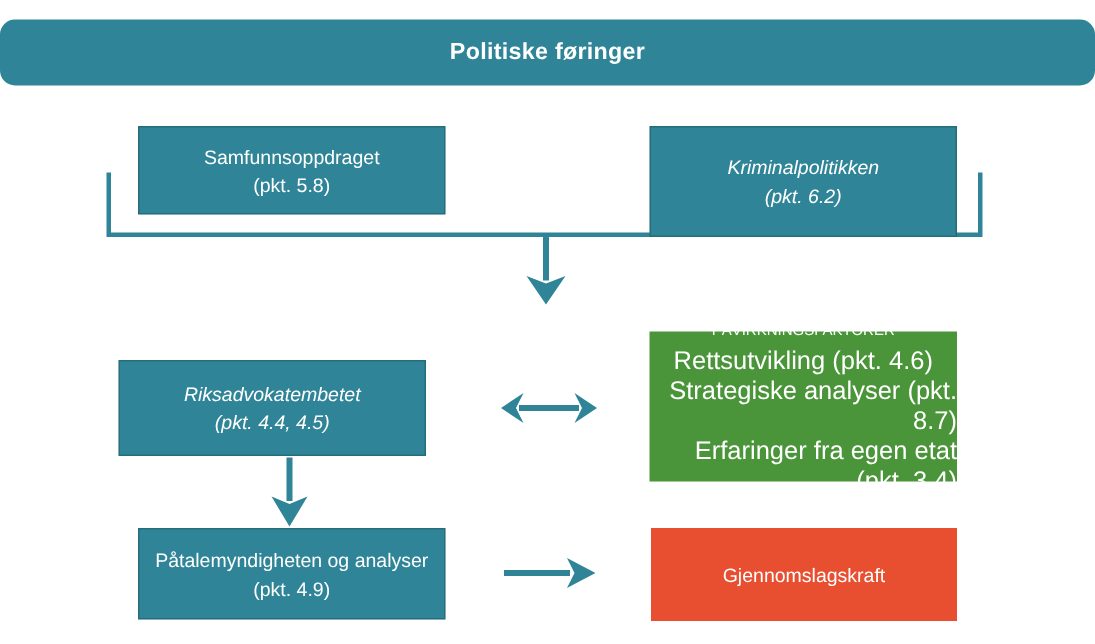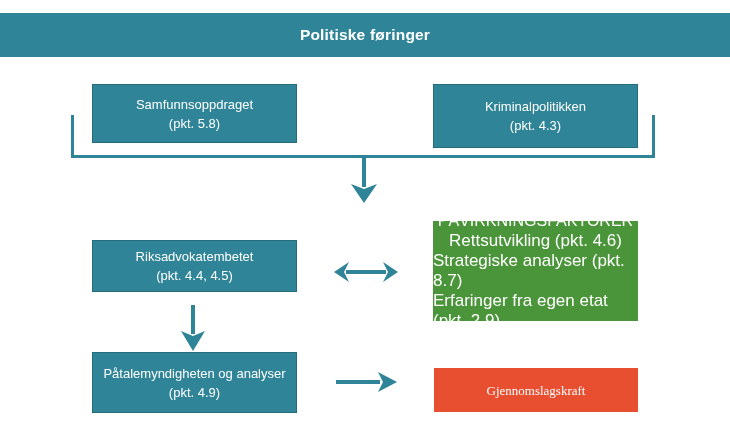--- a/index.html
+++ b/index.html
@@ -16,54 +16,55 @@
     overflow: hidden;
   }
   .header-banner {
     position: absolute;
     left: 0; top: 13px;
     width: 730px; height: 44px;
     background: var(--teal, #2F8597);
     display: flex;
     align-items: center;
     justify-content: center;
+    border-radius: 10px;
   }
   .header-banner span {
     color: var(--text, #ffffff);
     font-size: 15.5px;
     font-weight: bold;
     letter-spacing: 0.2px;
   }
   .box {
     position: absolute;
     display: flex;
     flex-direction: column;
     align-items: center;
     justify-content: center;
-    text-align: left;
+    text-align: right;
     color: var(--text, #ffffff);
     font-size: 13px;
     line-height: 19px;
     box-sizing: border-box;
   }
   .box.teal {
     background: var(--teal, #2F8597);
     border: 1px solid rgba(0,0,0,0.18);
   }
   .box.green { background: var(--green, #4A9439); }
   .box.orange { background: var(--orange, #E84E30); }
 
   .box-samfunnsoppdraget  { left: 92px;  top: 84px;  width: 205px; height: 59px; }
-  .box-kriminalpolitikken { left: 433px; top: 84px;  width: 205px; height: 64px; }
-  .box-riksadvokatembetet { left: 92px;  top: 240px; width: 205px; height: 52px; }
+  .box-kriminalpolitikken { left: 433px; top: 84px;  width: 205px; height: 74px; font-style: italic; }
+  .box-riksadvokatembetet { left: 79px;  top: 240px; width: 205px; height: 64px; font-style: italic; }
   .box-pavirkningsfaktorer{ left: 433px; top: 221px; width: 205px; height: 100px; line-height: 20px; }
-  .box-pavirkningsfaktorer .box-title { font-size: 16px; }
+  .box-pavirkningsfaktorer .box-title { font-size: 10px; }
   .box-pavirkningsfaktorer .box-line  { font-size: 17px; }
   .box-patalemyndigheten  { left: 92px;  top: 352px; width: 205px; height: 61px; }
-  .box-gjennomslagskraft  { left: 434px; top: 368px; width: 204px; height: 44px; font-family: Liberation Serif, serif; }
+  .box-gjennomslagskraft  { left: 434px; top: 352px; width: 204px; height: 62px; }
 
   .connectors {
     position: absolute;
     left: 0; top: 0;
     width: 730px; height: 429px;
     pointer-events: none;
   }
   .c-stroke { stroke: var(--teal, #2F8597); fill: none; }
   .c-fill   { fill: var(--teal, #2F8597); stroke: none; }
 </style>
@@ -94,33 +95,33 @@
     <polygon class="c-fill" points="378,372 383,382 378,392 397,382"></polygon>
   </svg>
 
   <div class="box teal box-samfunnsoppdraget">
     <div class="box-title">Samfunnsoppdraget</div>
     <div class="box-ref">(pkt. 5.8)</div>
   </div>
 
   <div class="box teal box-kriminalpolitikken">
     <div class="box-title">Kriminalpolitikken</div>
-    <div class="box-ref">(pkt. 4.3)</div>
+    <div class="box-ref">(pkt. 6.2)</div>
   </div>
 
   <div class="box teal box-riksadvokatembetet">
     <div class="box-title">Riksadvokatembetet</div>
     <div class="box-ref">(pkt. 4.4, 4.5)</div>
   </div>
 
   <div class="box green box-pavirkningsfaktorer">
     <div class="box-title">PÅVIRKNINGSFAKTORER</div>
     <div class="box-line">Rettsutvikling (pkt. 4.6)</div>
     <div class="box-line">Strategiske analyser (pkt. 8.7)</div>
-    <div class="box-line">Erfaringer fra egen etat (pkt. 2.9)</div>
+    <div class="box-line">Erfaringer fra egen etat (pkt. 3.4)</div>
   </div>
 
   <div class="box teal box-patalemyndigheten">
     <div class="box-title">Påtalemyndigheten og analyser</div>
     <div class="box-ref">(pkt. 4.9)</div>
   </div>
 
   <div class="box orange box-gjennomslagskraft">
     <div class="box-title">Gjennomslagskraft</div>
   </div>

